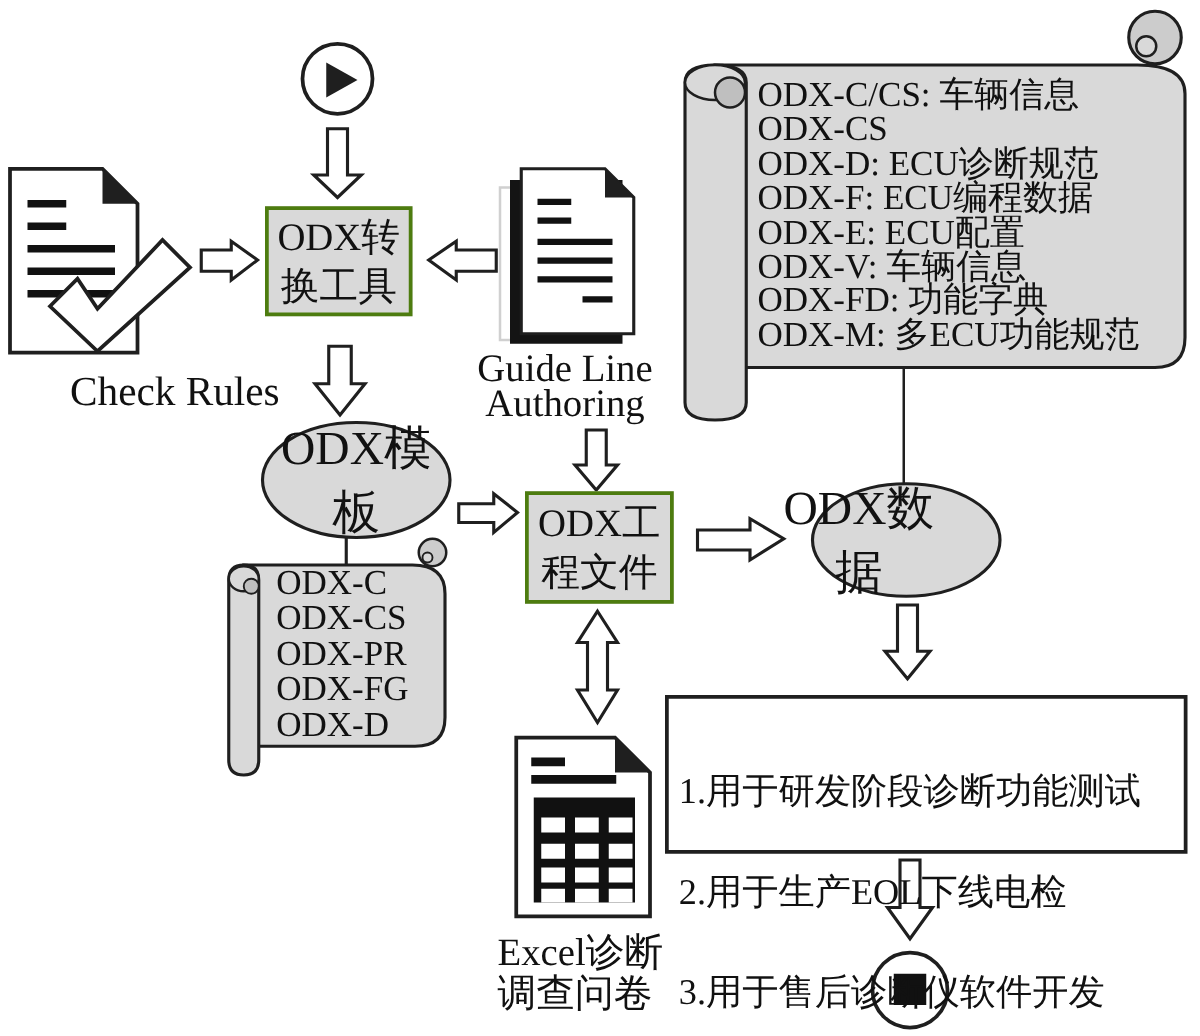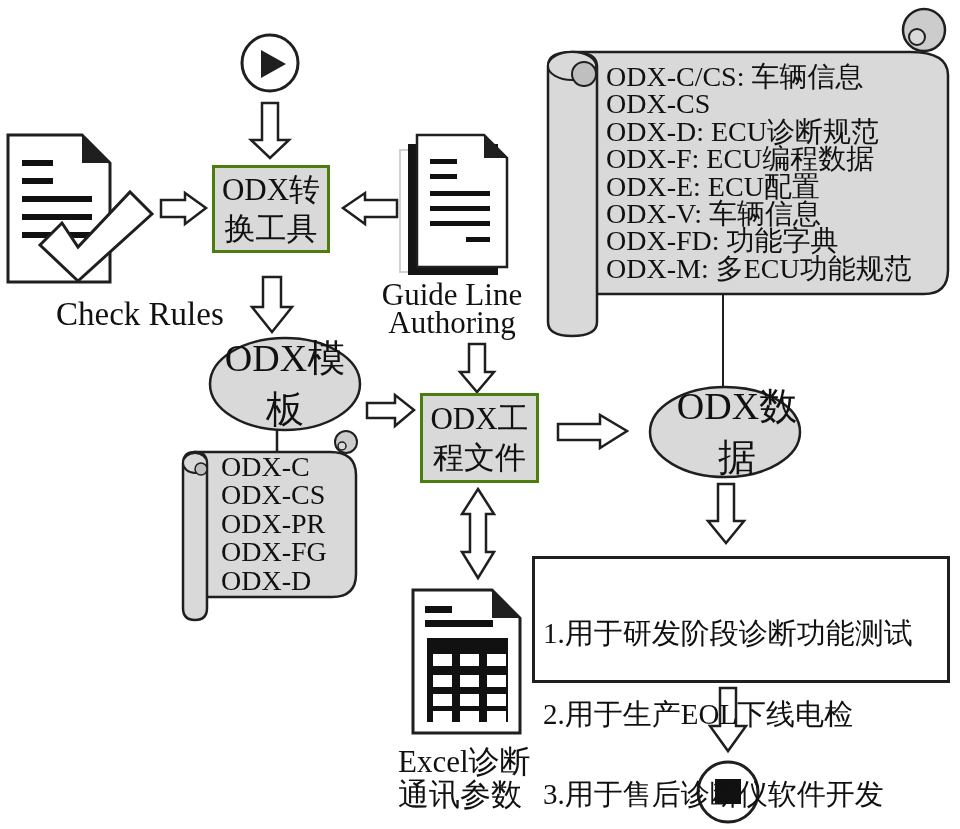--- a/index.html
+++ b/index.html
@@ -136,32 +136,32 @@
     <div>换工具</div>
   </div>
 
   <div class="node-box" style="left:420px;top:393px;width:119px;height:90px;">
     <div>ODX工</div>
     <div>程文件</div>
   </div>
 
   <div class="ellipse-label" style="left:210px;top:338px;width:150px;height:92px;">ODX模板</div>
 
-  <div class="ellipse-label" style="left:662px;top:387px;width:150px;height:90px;">ODX数据</div>
+  <div class="ellipse-label" style="left:612px;top:387px;width:150px;height:90px;">ODX数据</div>
 
   <div class="txt" id="check-rules-label">Check Rules</div>
 
   <div class="txt" id="authoring-label">
     <div>Guide Line</div>
     <div>Authoring</div>
   </div>
 
   <div class="txt" id="excel-label">
     <div>Excel诊断</div>
-    <div>通讯参数</div>
+    <div>调查问卷</div>
   </div>
 
   <div class="scroll-lines" id="right-scroll-text">
     <div>ODX-C/CS: 车辆信息</div>
     <div>ODX-CS</div>
     <div>ODX-D: ECU诊断规范</div>
     <div>ODX-F: ECU编程数据</div>
     <div>ODX-E: ECU配置</div>
     <div>ODX-V: 车辆信息</div>
     <div>ODX-FD: 功能字典</div>

